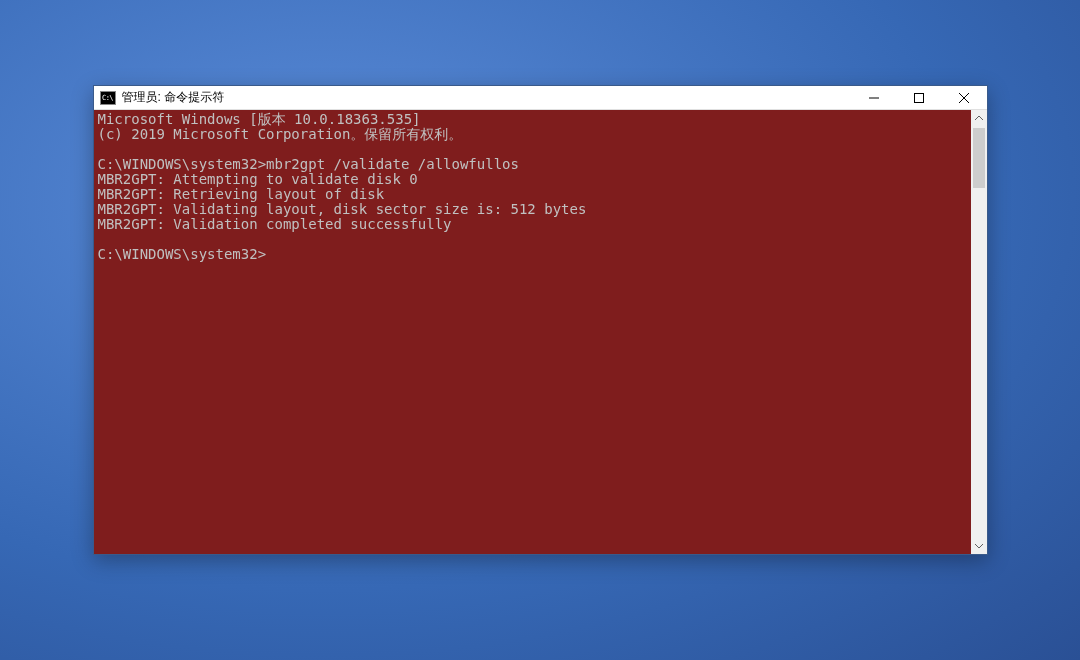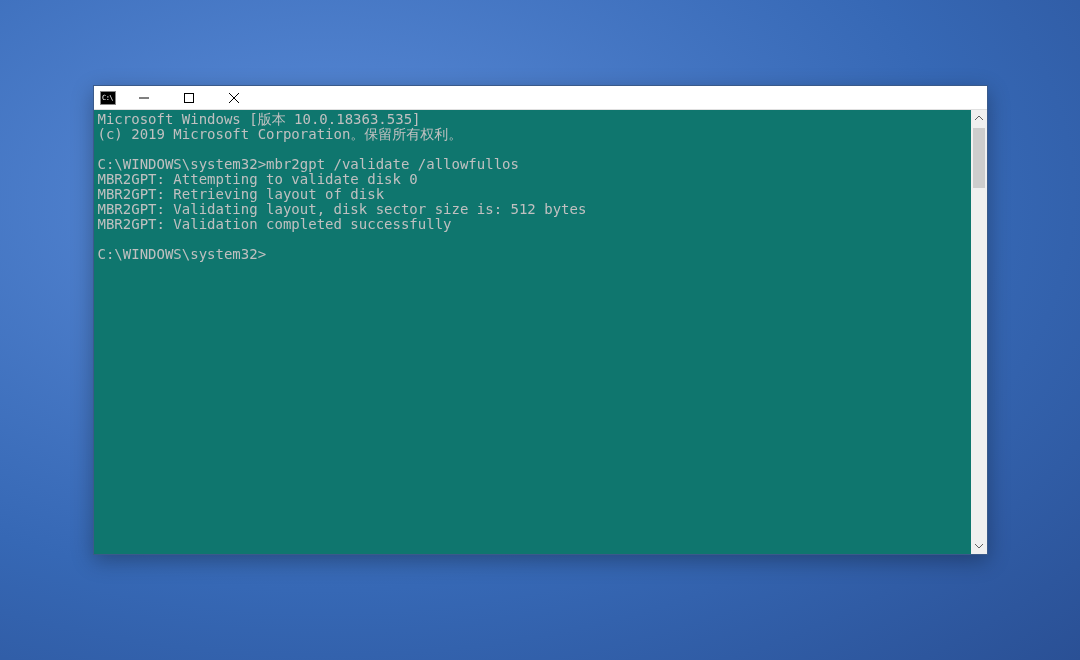--- a/index.html
+++ b/index.html
@@ -68,21 +68,21 @@
       justify-content: center;
       cursor: pointer;
       color: #000;
     }
     .win-btn svg {
       width: 10px;
       height: 10px;
     }
     .terminal-area {
       flex: 1;
-      background: #0f766e;
+      background: #7f1d1d;
       display: flex;
       position: relative;
     }
     .terminal-content {
       flex: 1;
       padding: 2px 4px;
       font-family: "NSimSun", "SimSun", "Consolas", monospace;
       font-size: 14px;
       line-height: 15px;
       color: #c0c0c0;
@@ -115,20 +115,21 @@
     .scroll-arrow.up { top: 0; }
     .scroll-arrow.down { bottom: 0; }
     .scroll-arrow svg { width: 8px; height: 8px; }
   </style>
 </head>
 <body>
 
 <div class="window">
   <div class="titlebar">
     <div class="titlebar-icon">C:\</div>
+    <div class="titlebar-text">管理员: 命令提示符</div>
     <div class="window-controls">
       <div class="win-btn">
         <svg viewBox="0 0 10 10">
             <line x1="0" y1="5" x2="10" y2="5" stroke="currentColor" stroke-width="1"></line>
           </svg>
       </div>
       <div class="win-btn">
         <svg viewBox="0 0 10 10">
             <rect x="0.5" y="0.5" width="9" height="9" fill="none" stroke="currentColor" stroke-width="1"></rect>
           </svg>

